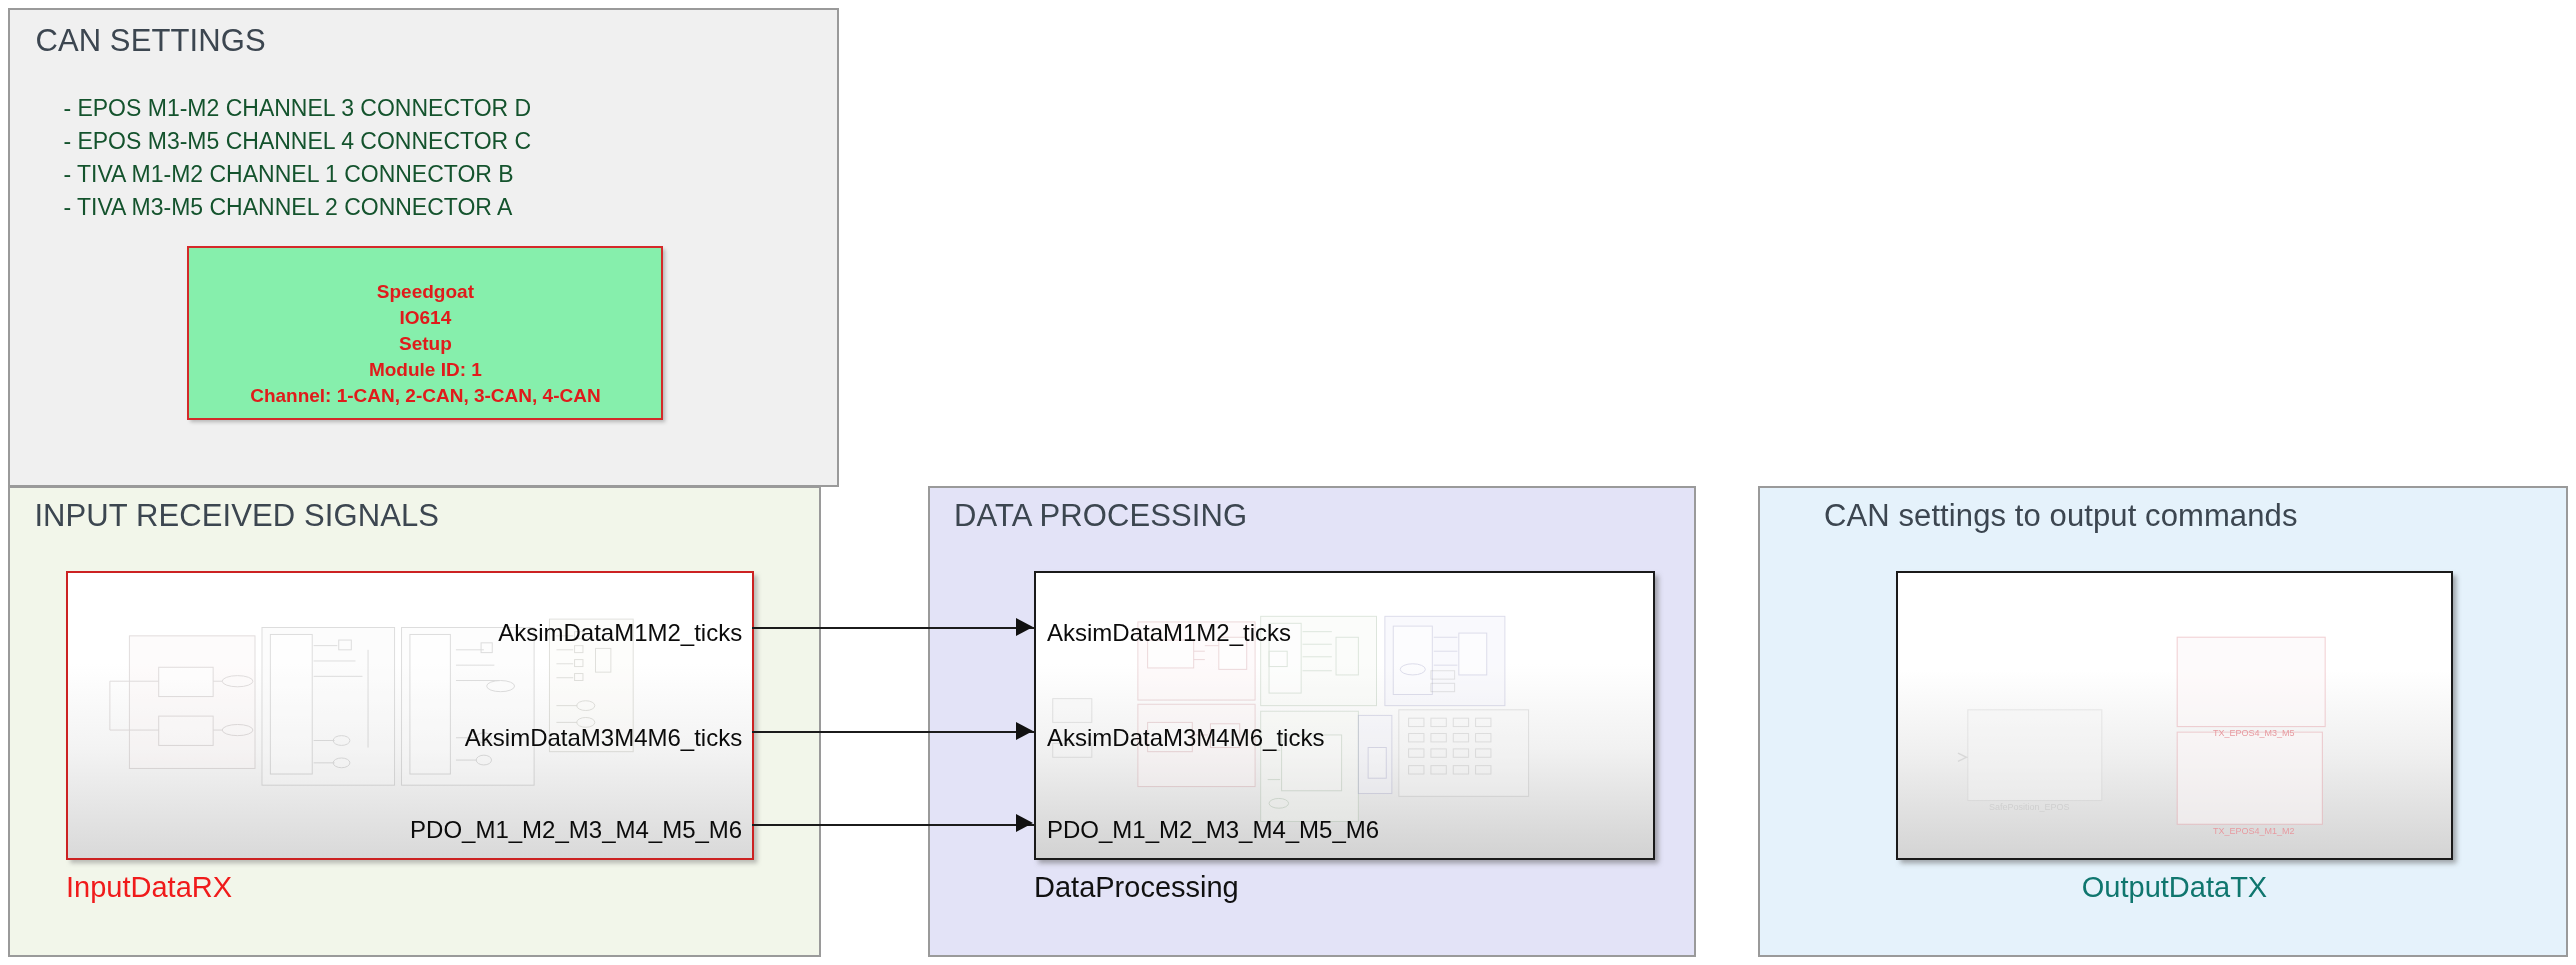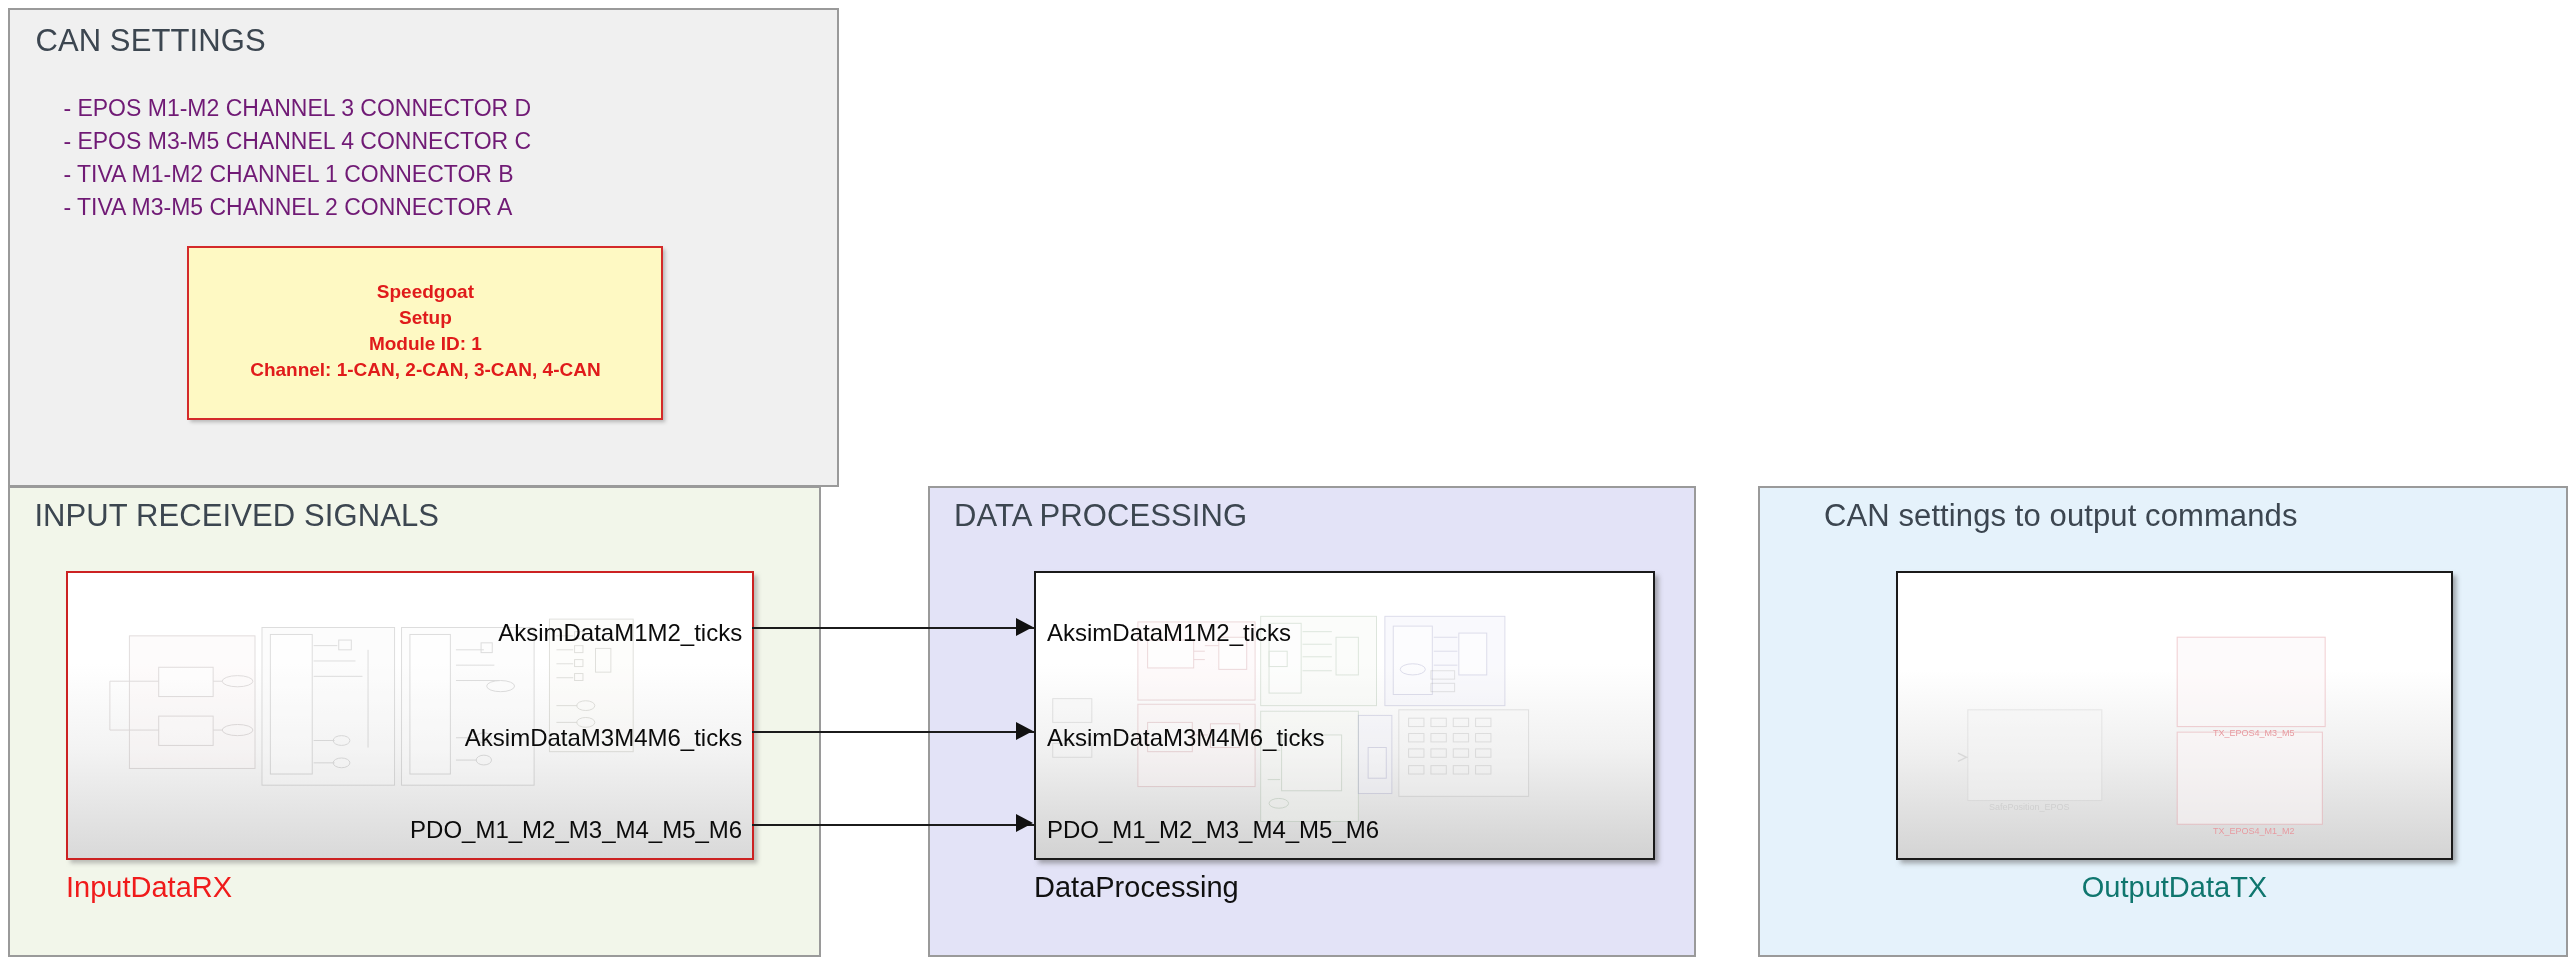--- a/index.html
+++ b/index.html
@@ -14,27 +14,27 @@
   .panel-title{
     position:absolute;font-size:31px;color:#3c4650;letter-spacing:0.1px;
     white-space:nowrap;
   }
 
   
   #can-settings-panel{left:8.4px;top:8.4px;width:831px;height:479px;background:#f0f0f0;}
   #can-settings-title{left:25px;top:12.6px;}
   .can-list{position:absolute;left:53px;top:82px;}
   .can-list-item{
-    font-size:23px;color:#701a75;line-height:33px;white-space:nowrap;
+    font-size:23px;color:#14532d;line-height:33px;white-space:nowrap;
   }
 
   
   #speedgoat-block{
     position:absolute;left:177px;top:236px;width:476px;height:174px;
-    background:#fef9c3;border:2.8px solid #d42a2a;box-sizing:border-box;
+    background:#86efac;border:2.8px solid #d42a2a;box-sizing:border-box;
     box-shadow:2.8px 2.8px 3.5px rgba(120,120,120,.45);
   }
   #speedgoat-block .sg-lines{
     position:absolute;left:0;right:0;top:31px;text-align:center;
   }
   .sg-line{font-size:19px;color:#e01b1b;line-height:26px;white-space:nowrap;font-weight:600;}
 
   
   #input-panel{left:8.4px;top:486px;width:813px;height:471px;background:#f2f6ea;}
   #input-panel-title{left:24px;top:9.8px;}
@@ -112,20 +112,21 @@
   <div class="can-list">
     <div class="can-list-item">- EPOS M1-M2 CHANNEL 3 CONNECTOR D</div>
     <div class="can-list-item">- EPOS M3-M5 CHANNEL 4 CONNECTOR C</div>
     <div class="can-list-item">- TIVA M1-M2 CHANNEL 1 CONNECTOR B</div>
     <div class="can-list-item">- TIVA M3-M5 CHANNEL 2 CONNECTOR A</div>
   </div>
 
   <div id="speedgoat-block">
     <div class="sg-lines">
       <div class="sg-line">Speedgoat</div>
+      <div class="sg-line">IO614</div>
       <div class="sg-line">Setup</div>
       <div class="sg-line">Module ID: 1</div>
       <div class="sg-line">Channel: 1-CAN, 2-CAN, 3-CAN, 4-CAN</div>
     </div>
   </div>
 </div>
 
 <div class="panel" id="input-panel">
   <div class="panel-title" id="input-panel-title">INPUT RECEIVED SIGNALS</div>
 </div>

